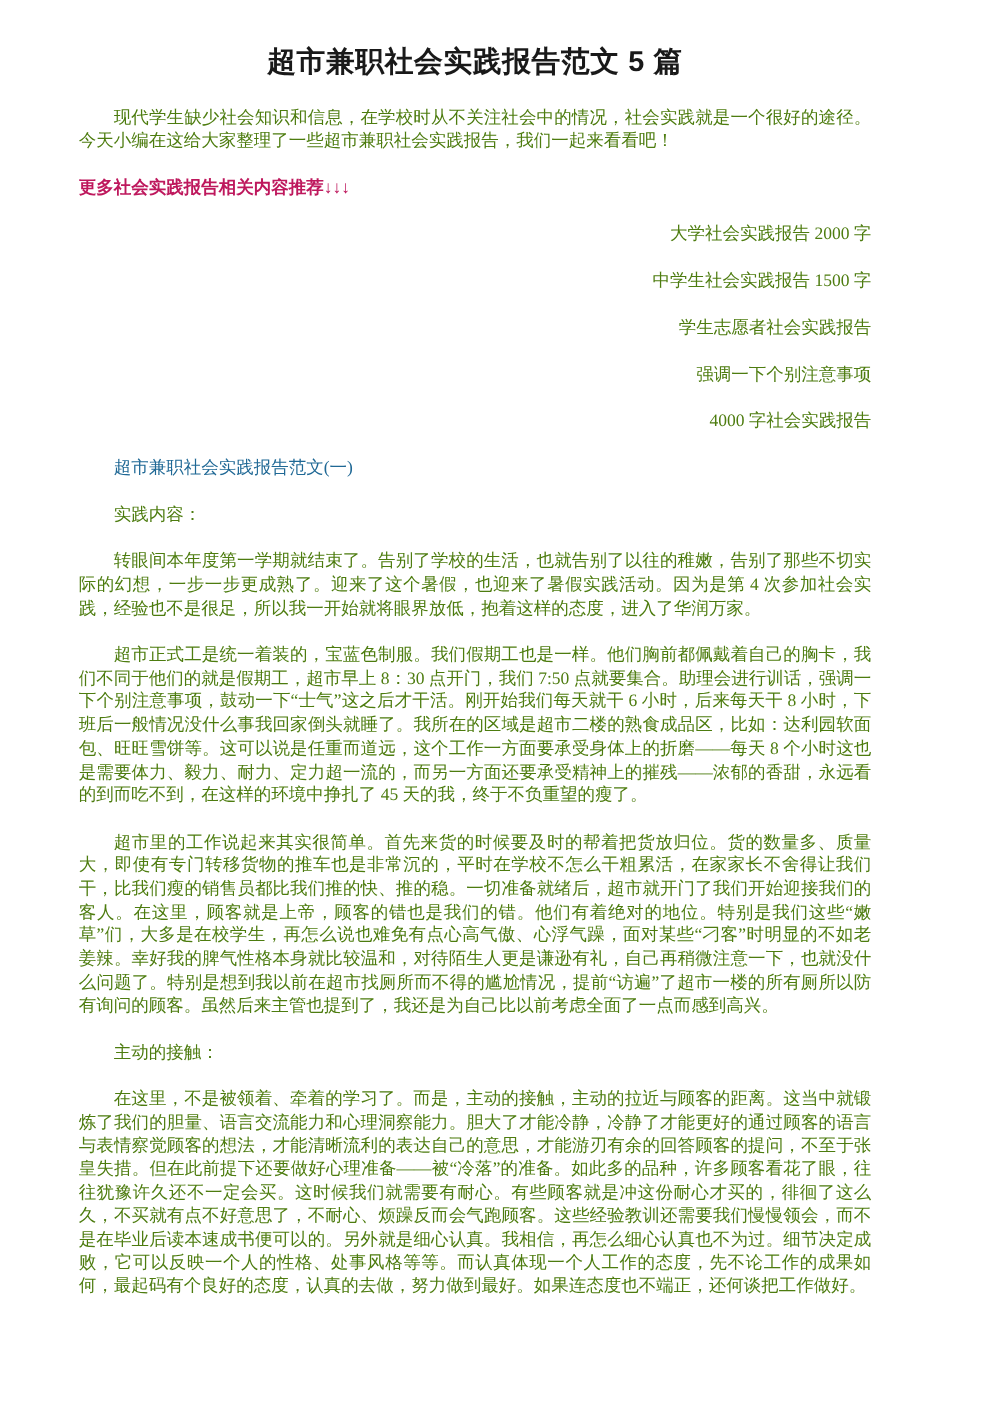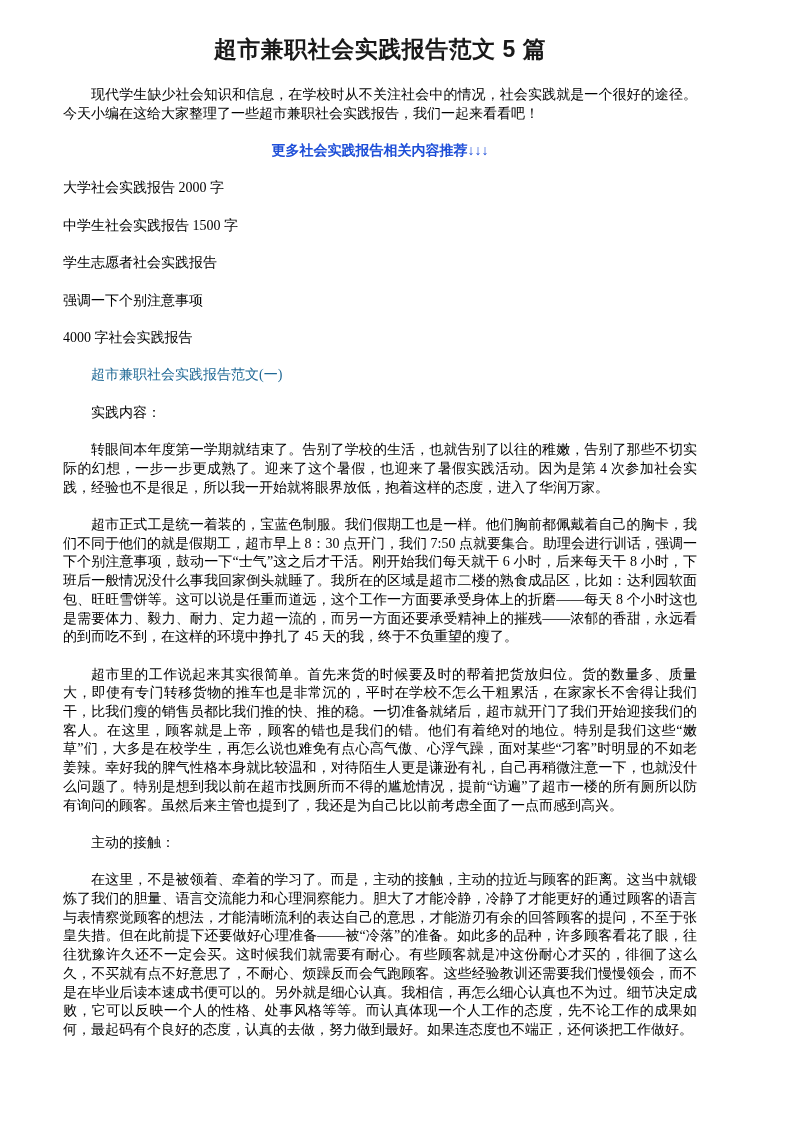--- a/index.html
+++ b/index.html
@@ -25,34 +25,34 @@
     color: #191919;
     text-align: center;
     margin: 6px 0 22px 0;
     line-height: 30px;
     letter-spacing: 0.5px;
   }
   p {
     font-size: 14px;
     line-height: 18.7px;
     margin: 0 0 18.7px 0;
-    color: #000000;
+    color: #4d7c0f;
   }
   .body-para {
     text-indent: 2em;
     text-align: justify;
   }
   .center-line {
-    text-align: left;
+    text-align: right;
     text-indent: 0;
   }
   .recommend-heading {
     font-weight: bold;
-    color: #1d4ed8;
-    text-align: center;
+    color: #be185d;
+    text-align: left;
     text-indent: 0;
   }
   .section-heading {
     font-size: 14px;
     font-weight: normal;
     color: #1f6895;
     text-indent: 2em;
     line-height: 18.7px;
     margin: 0 0 18.7px 0;
   }

